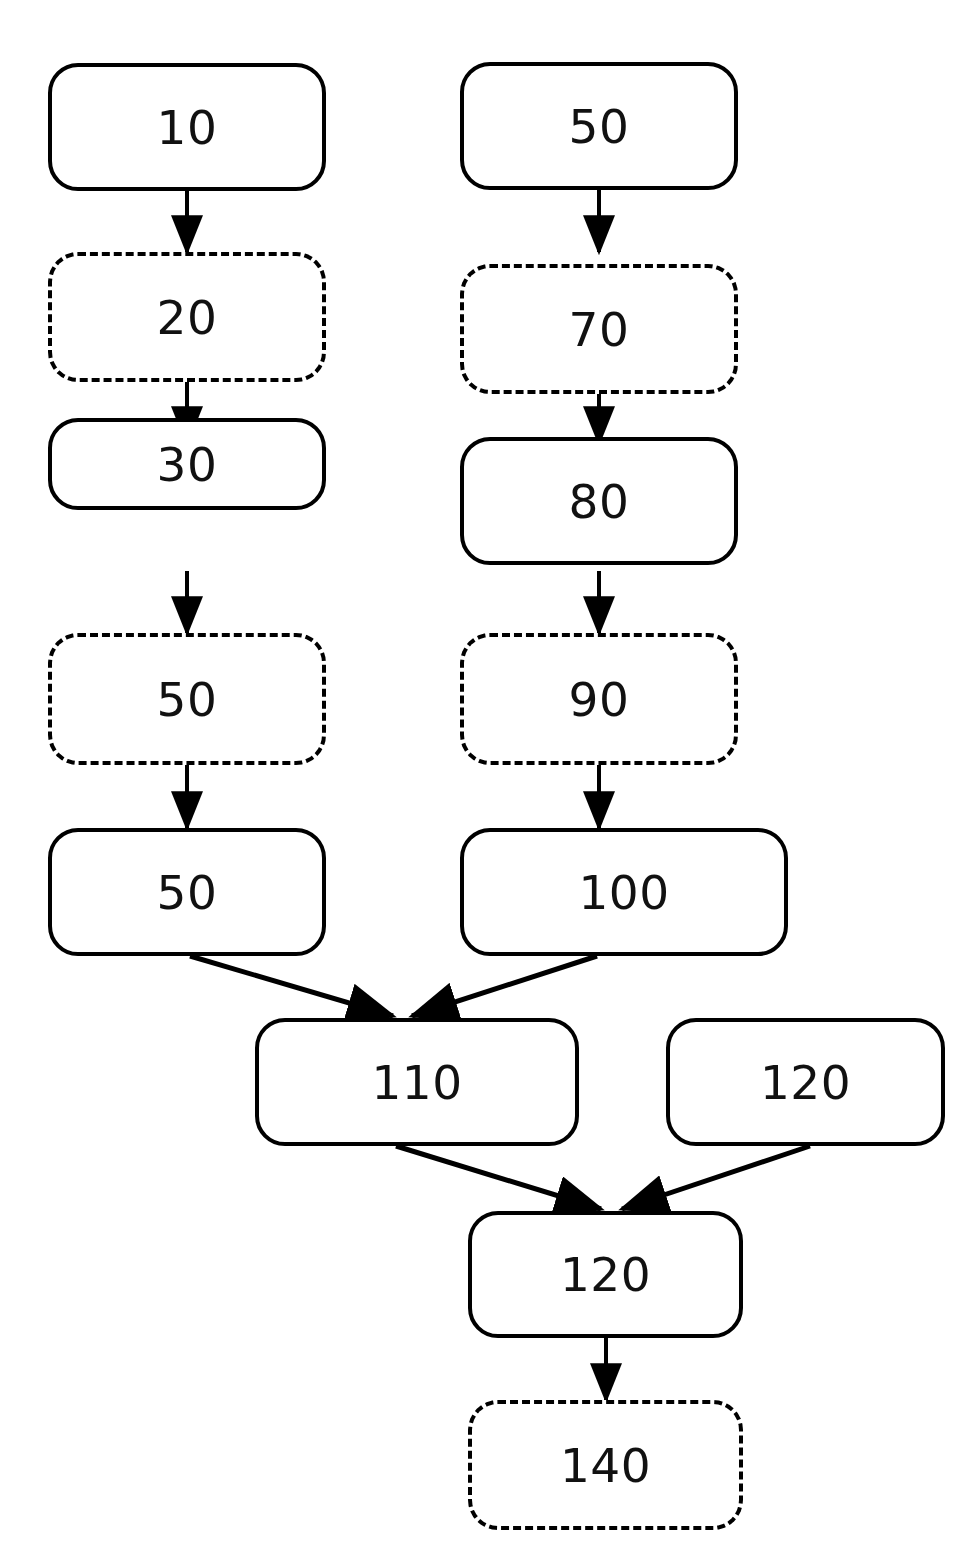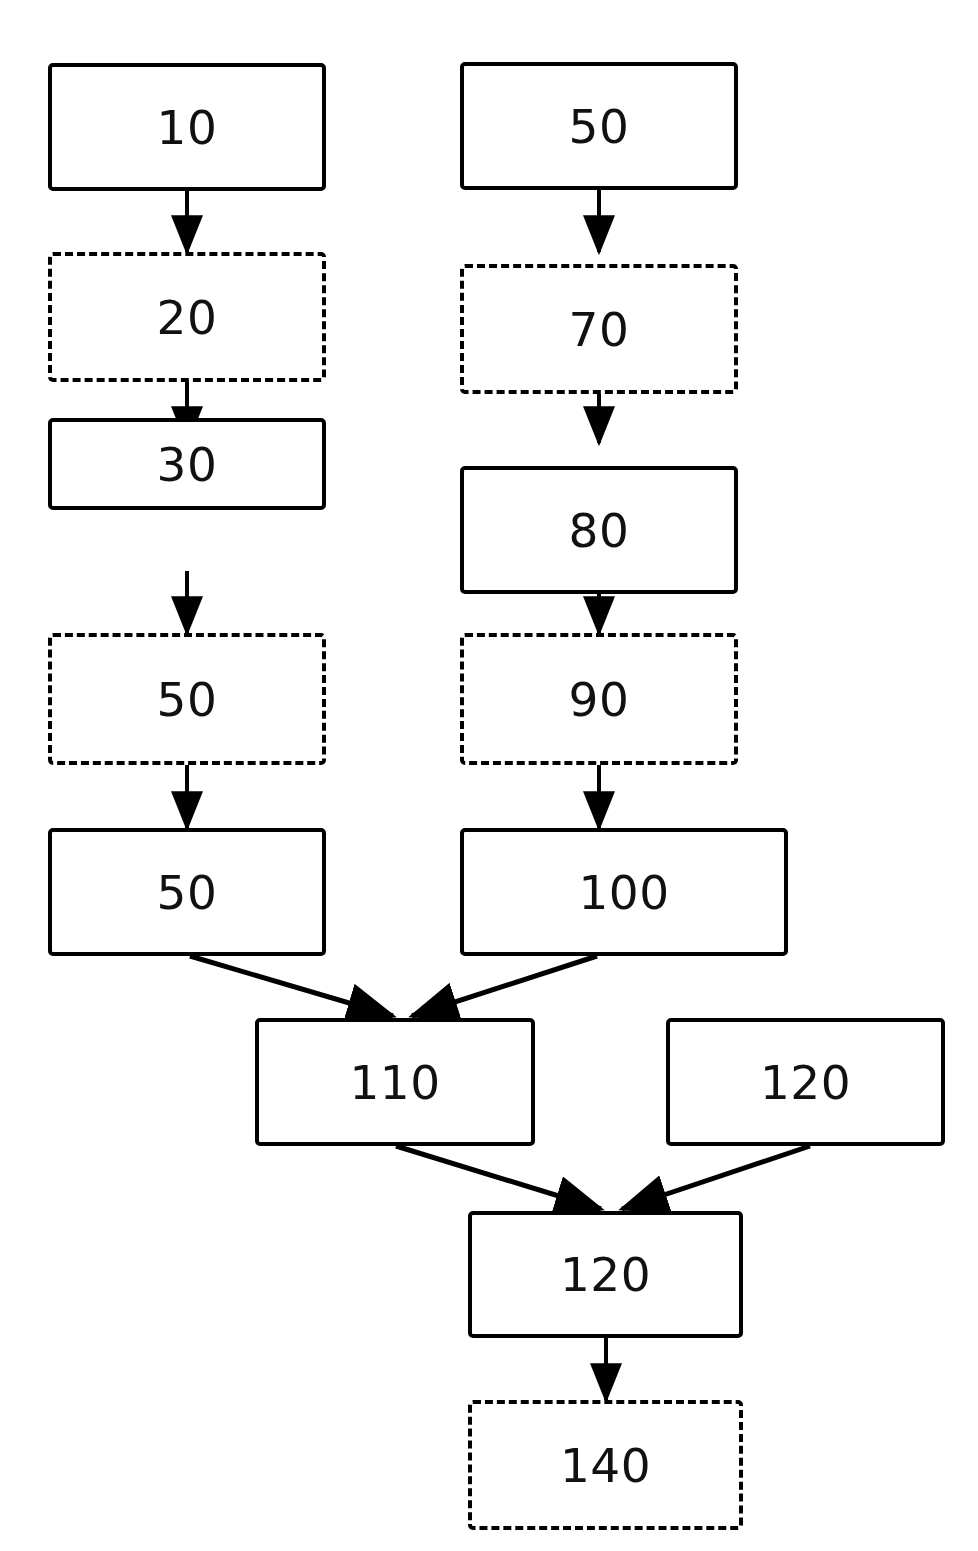--- a/index.html
+++ b/index.html
@@ -22,21 +22,21 @@
     left: 0;
     top: 0;
     width: 978px;
     height: 1551px;
     pointer-events: none;
   }
   .node {
     position: absolute;
     box-sizing: border-box;
     background: #ffffff;
-    border-radius: 5px;
+    border-radius: 30px;
     display: flex;
     align-items: center;
     justify-content: center;
     z-index: 2;
   }
   .node.solid {
     border: 4px solid #000000;
   }
   .node.dashed {
     border: 4px dashed #000000;
@@ -93,30 +93,30 @@
       </div>
       <div class="node solid" style="left: 48px; top: 828px; width: 278px; height: 128px; border-color: rgb(0, 0, 0);">
         <span class="node-label">50</span>
       </div>
       <div class="node solid" style="left: 460px; top: 62px; width: 278px; height: 128px; border-color: rgb(0, 0, 0);">
         <span class="node-label">50</span>
       </div>
       <div class="node dashed" style="left: 460px; top: 264px; width: 278px; height: 130px; border-color: rgb(0, 0, 0);">
         <span class="node-label">70</span>
       </div>
-      <div class="node solid" style="left: 460px; top: 466px; width: 278px; height: 128px; border-color: rgb(0, 0, 0);">
+      <div class="node solid" style="left: 460px; top: 437px; width: 278px; height: 128px; border-color: rgb(0, 0, 0);">
         <span class="node-label">80</span>
       </div>
       <div class="node dashed" style="left: 460px; top: 633px; width: 278px; height: 132px; border-color: rgb(0, 0, 0);">
         <span class="node-label">90</span>
       </div>
       <div class="node solid" style="left: 460px; top: 828px; width: 328px; height: 128px; border-color: rgb(0, 0, 0);">
         <span class="node-label">100</span>
       </div>
-      <div class="node solid" style="left: 255px; top: 1018px; width: 280px; height: 128px; border-color: rgb(0, 0, 0);">
+      <div class="node solid" style="left: 255px; top: 1018px; width: 324px; height: 128px; border-color: rgb(0, 0, 0);">
         <span class="node-label">110</span>
       </div>
       <div class="node solid" style="left: 666px; top: 1018px; width: 279px; height: 128px; border-color: rgb(0, 0, 0);">
         <span class="node-label">120</span>
       </div>
       <div class="node solid" style="left: 468px; top: 1211px; width: 275px; height: 127px; border-color: rgb(0, 0, 0);">
         <span class="node-label">120</span>
       </div>
       <div class="node dashed" style="left: 468px; top: 1400px; width: 275px; height: 130px; border-color: rgb(0, 0, 0);">
         <span class="node-label">140</span>

